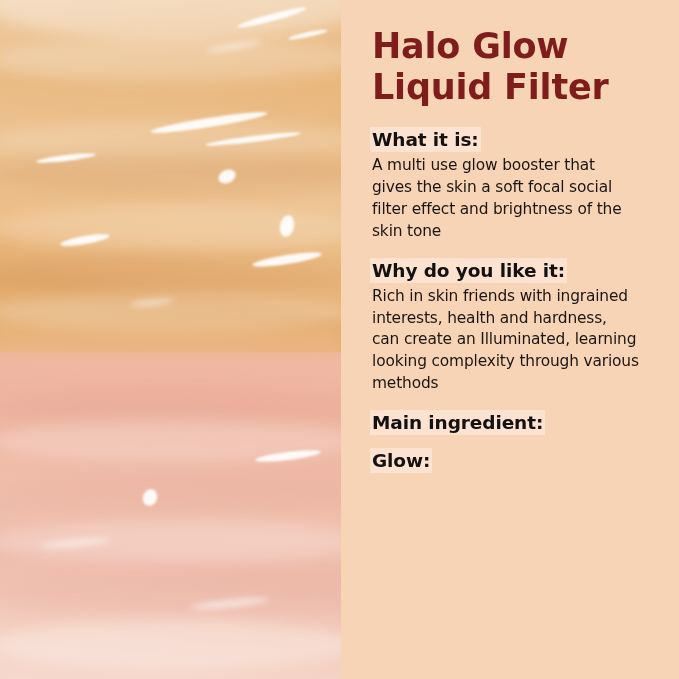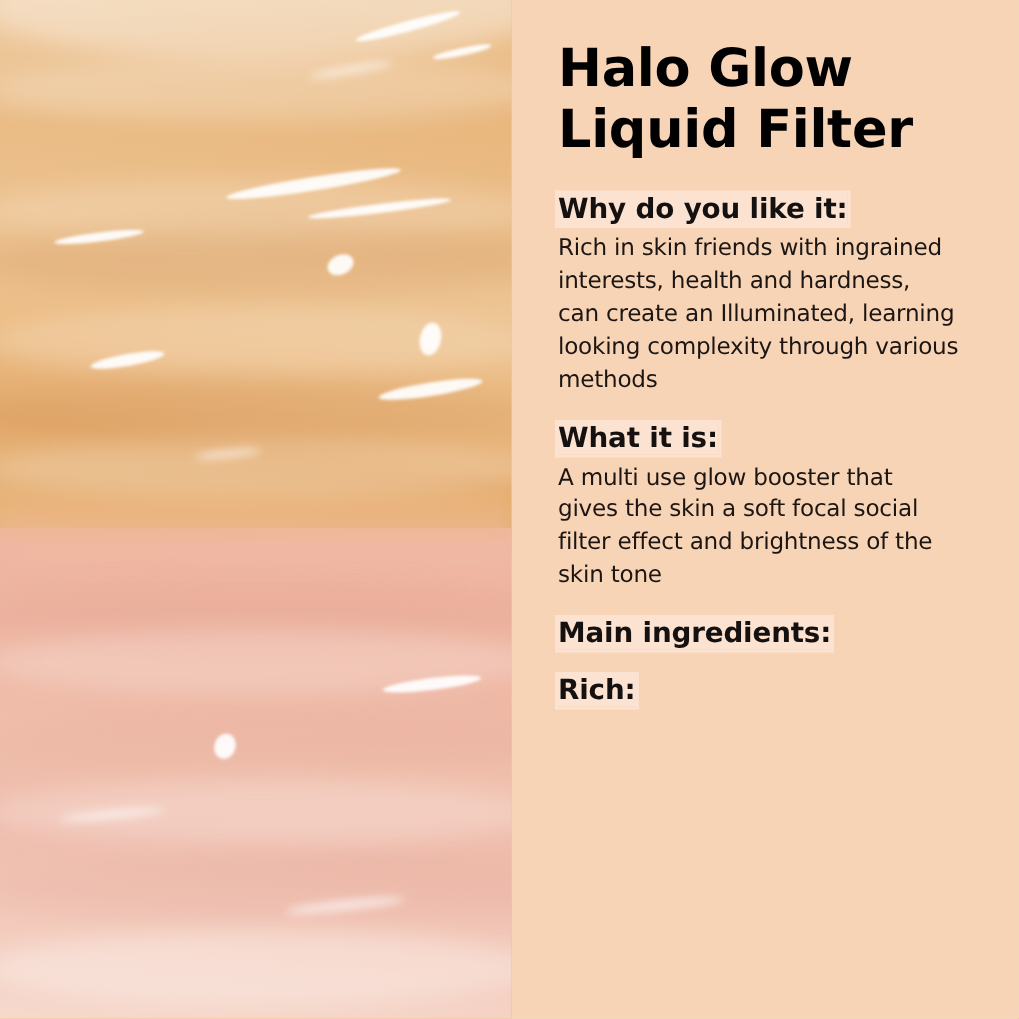--- a/index.html
+++ b/index.html
@@ -84,21 +84,21 @@
     position: relative;
     flex: 1 1 auto;
     padding: 20px 26px 10px 31px;
     box-sizing: border-box;
   }
   .title {
     font-family: "DejaVu Sans", sans-serif;
     font-weight: bold;
     font-size: 35px;
     line-height: 1.16;
-    color: #000000;
+    color: #7f1d1d;
     letter-spacing: -0.2px;
     margin: 6px 0 22px 0;
     white-space: pre-line;
   }
   .section {
     margin-bottom: 17px;
   }
   .sec-head-wrap {
     margin-bottom: 5px;
   }
@@ -164,45 +164,45 @@
     <div class="streak soft" style="left:190px;top:600px;width:80px;height:7px;transform:rotate(-6deg);"></div>
   </div>
 
   <div class="text-panel">
 
     <h1 class="title">Halo Glow
 Liquid Filter</h1>
 
     <div class="section">
       <div class="sec-head-wrap">
+        <span class="sec-head">What it is:</span>
+      </div>
+      <div class="sec-body">A multi use glow booster that
+gives the skin a soft focal social
+filter effect and brightness of the
+skin tone</div>
+    </div>
+
+    <div class="section">
+      <div class="sec-head-wrap">
         <span class="sec-head">Why do you like it:</span>
       </div>
       <div class="sec-body">Rich in skin friends with ingrained
 interests, health and hardness,
 can create an Illuminated, learning
 looking complexity through various
 methods</div>
     </div>
 
     <div class="section">
       <div class="sec-head-wrap">
-        <span class="sec-head">What it is:</span>
-      </div>
-      <div class="sec-body">A multi use glow booster that
-gives the skin a soft focal social
-filter effect and brightness of the
-skin tone</div>
-    </div>
-
-    <div class="section">
-      <div class="sec-head-wrap">
-        <span class="sec-head">Main ingredients:</span>
-      </div>
-    </div>
-
-    <div class="section">
-      <div class="sec-head-wrap">
-        <span class="sec-head">Rich:</span>
+        <span class="sec-head">Main ingredient:</span>
+      </div>
+    </div>
+
+    <div class="section">
+      <div class="sec-head-wrap">
+        <span class="sec-head">Glow:</span>
       </div>
     </div>
 
   </div>
 </div>
 
 </body></html>

